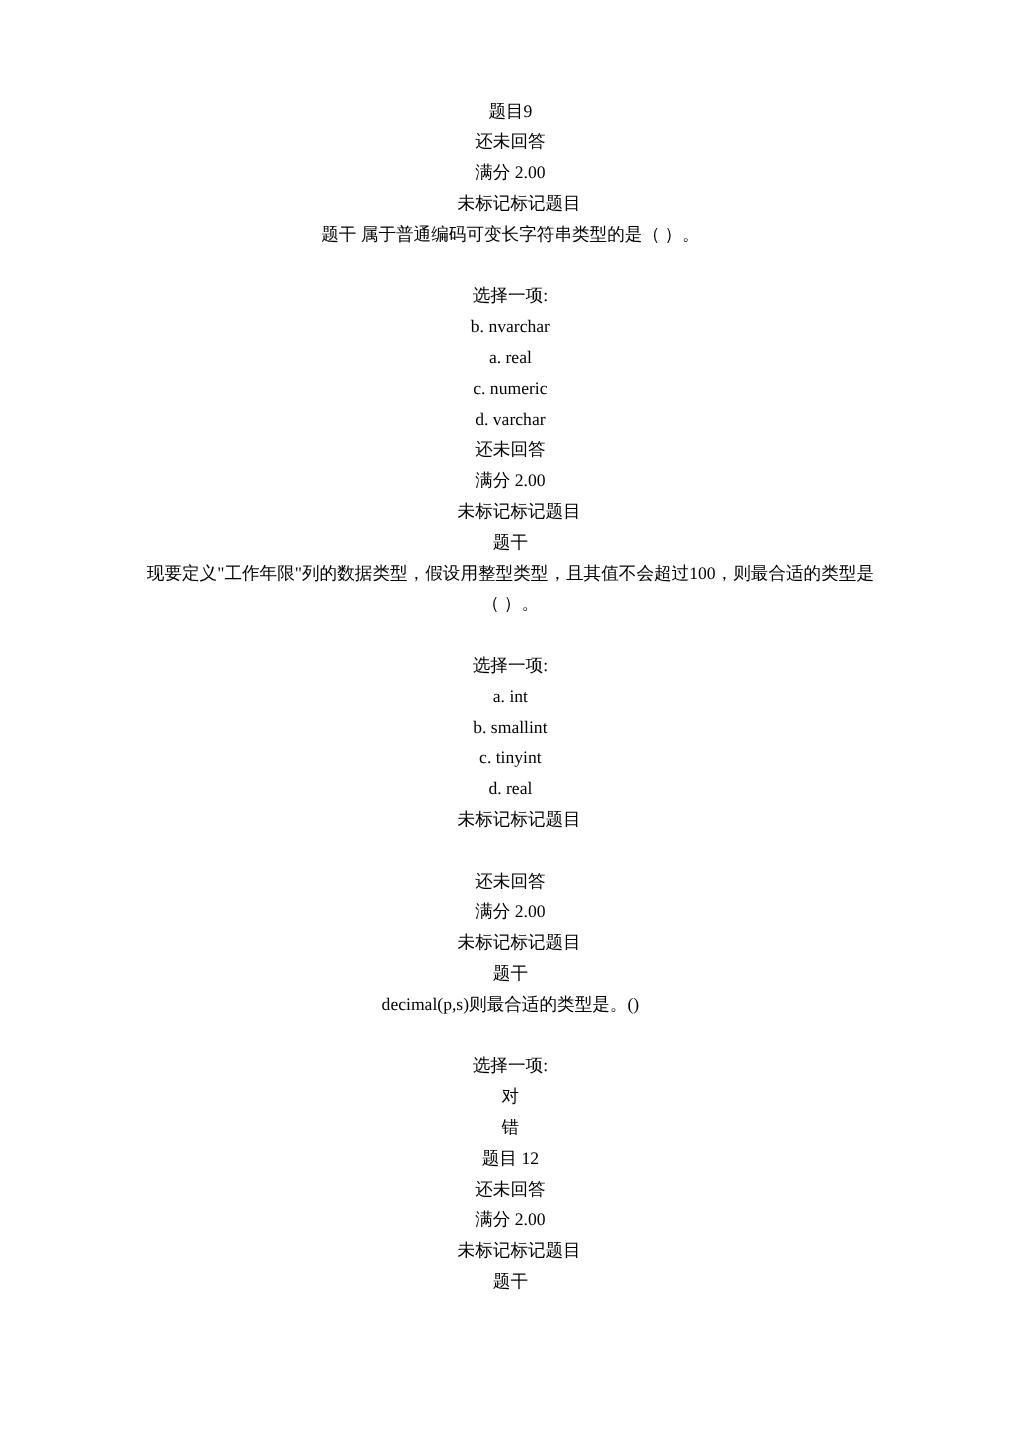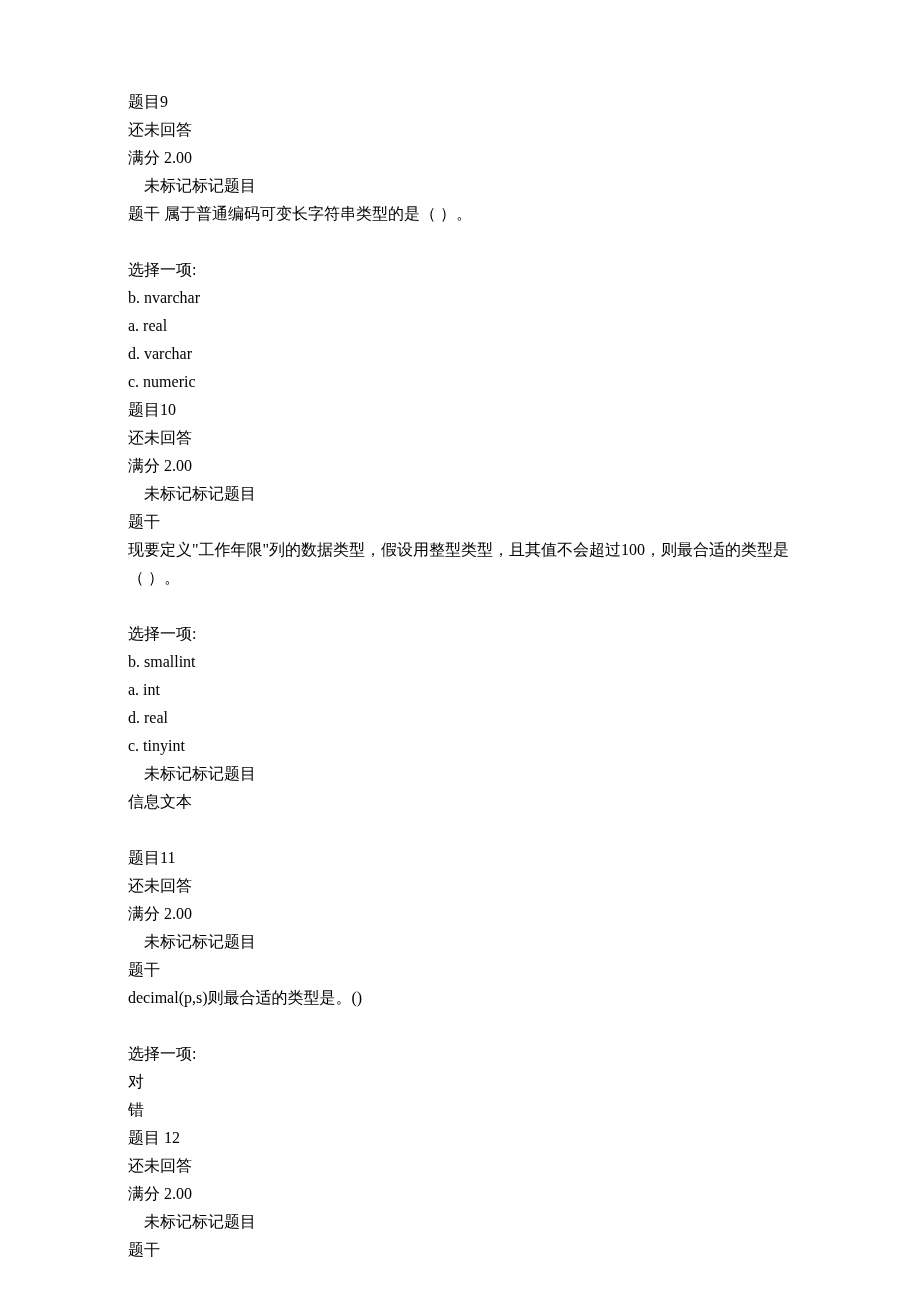--- a/index.html
+++ b/index.html
@@ -12,20 +12,21 @@
     line-height: 1.75;
   }
   .page {
     width: 920px;
     min-height: 1302px;
     padding: 88px 120px 88px 128px;
     box-sizing: border-box;
   }
   .line {
     display: block;
+    text-align: center;
   }
   .indent {
     padding-left: 1em;
   }
   .spacer {
     height: 1.75em;
   }
 </style>
 </head>
 <body>
@@ -37,40 +38,37 @@
   <span class="line">满分 2.00</span>
   <span class="line indent">未标记标记题目</span>
   <span class="line">
     <span>题干</span>
     <span>属于普通编码可变长字符串类型的是（ ）。</span>
   </span>
   <div class="spacer"></div>
   <span class="line">选择一项:</span>
   <span class="line">b. nvarchar</span>
   <span class="line">a. real</span>
+  <span class="line">c. numeric</span>
   <span class="line">d. varchar</span>
-  <span class="line">c. numeric</span>
 
-  <span class="line">题目10</span>
   <span class="line">还未回答</span>
   <span class="line">满分 2.00</span>
   <span class="line indent">未标记标记题目</span>
   <span class="line">题干</span>
   <span class="line">现要定义"工作年限"列的数据类型，假设用整型类型，且其值不会超过100，则最合适的类型是（ ）。</span>
   <div class="spacer"></div>
   <span class="line">选择一项:</span>
+  <span class="line">a. int</span>
   <span class="line">b. smallint</span>
-  <span class="line">a. int</span>
+  <span class="line">c. tinyint</span>
   <span class="line">d. real</span>
-  <span class="line">c. tinyint</span>
   <span class="line indent">未标记标记题目</span>
-  <span class="line">信息文本</span>
   <div class="spacer"></div>
 
-  <span class="line">题目11</span>
   <span class="line">还未回答</span>
   <span class="line">满分 2.00</span>
   <span class="line indent">未标记标记题目</span>
   <span class="line">题干</span>
   <span class="line">decimal(p,s)则最合适的类型是。()</span>
   <div class="spacer"></div>
   <span class="line">选择一项:</span>
   <span class="line">对</span>
   <span class="line">错</span>
 

